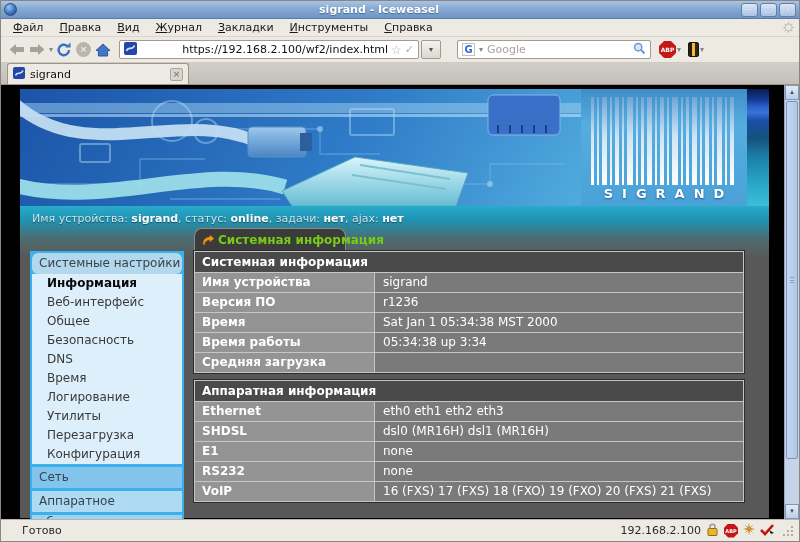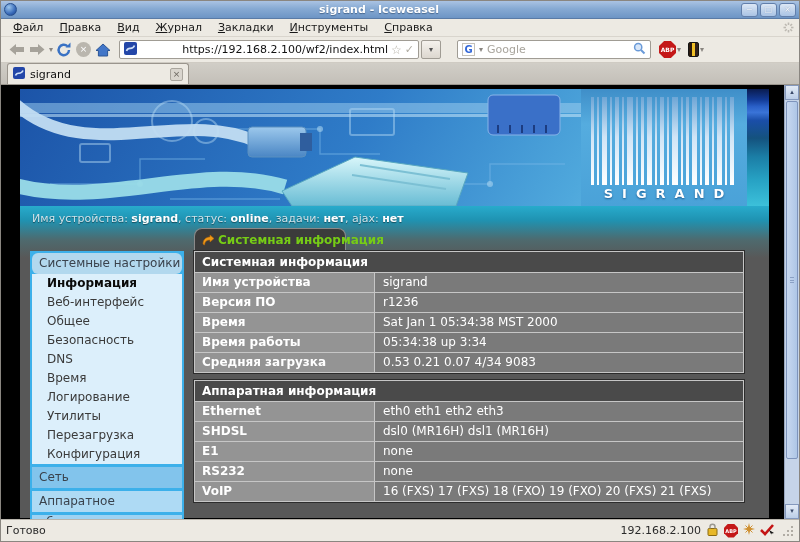--- a/index.html
+++ b/index.html
@@ -117,21 +117,21 @@
   .vs-thumb { position:absolute; left:1px; right:1px; top:16px; height:358px;
     background:linear-gradient(90deg,#c8d8f0,#aec6e6); border:1px solid #7e94bc; border-radius:2px; }
   .vs-grip { position:absolute; left:3px; right:3px; top:50%; height:6px; margin-top:-3px;
     border-top:1px solid #8aa0c4; border-bottom:1px solid #8aa0c4; }
   .vs-grip::after { content:""; position:absolute; left:0; right:0; top:2px; border-top:1px solid #8aa0c4; }
 
   
   .statusbar { position:absolute; bottom:0; left:0; right:0; height:22px; background:#edeae3;
     border-top:1px solid #b8b4ac; display:flex; align-items:center; font-size:11px; color:#2a2a2a;
     padding:0 5px; }
-  .sb-ready { margin-left:0;text-align:right; }
+  .sb-ready { margin-left:16px;text-align:right; }
   .sb-right { margin-left:auto; display:flex; align-items:center; gap:5px; }
   .abp-badge.small { width:14px; height:14px; line-height:14px; font-size:5px; margin-left:0; }
   .grip { width:11px; height:11px; margin-left:3px; }
 </style>
 </head>
 <body>
 
 <div id="win">
 
   <div class="titlebar">
@@ -370,21 +370,20 @@
                   <div class="dt-row">
                     <div class="dt-label">Время</div>
                     <div class="dt-value">Sat Jan 1 05:34:38 MST 2000</div>
                   </div>
                   <div class="dt-row">
                     <div class="dt-label">Время работы</div>
                     <div class="dt-value">05:34:38 up 3:34</div>
                   </div>
                   <div class="dt-row">
                     <div class="dt-label">Средняя загрузка</div>
-                    <div class="dt-value">0.53 0.21 0.07 4/34 9083</div>
                   </div>
                 </div>
                 <div class="dtable">
                   <div class="dt-title">Аппаратная информация</div>
                   <div class="dt-row">
                     <div class="dt-label">Ethernet</div>
                     <div class="dt-value">eth0 eth1 eth2 eth3</div>
                   </div>
                   <div class="dt-row">
                     <div class="dt-label">SHDSL</div>

